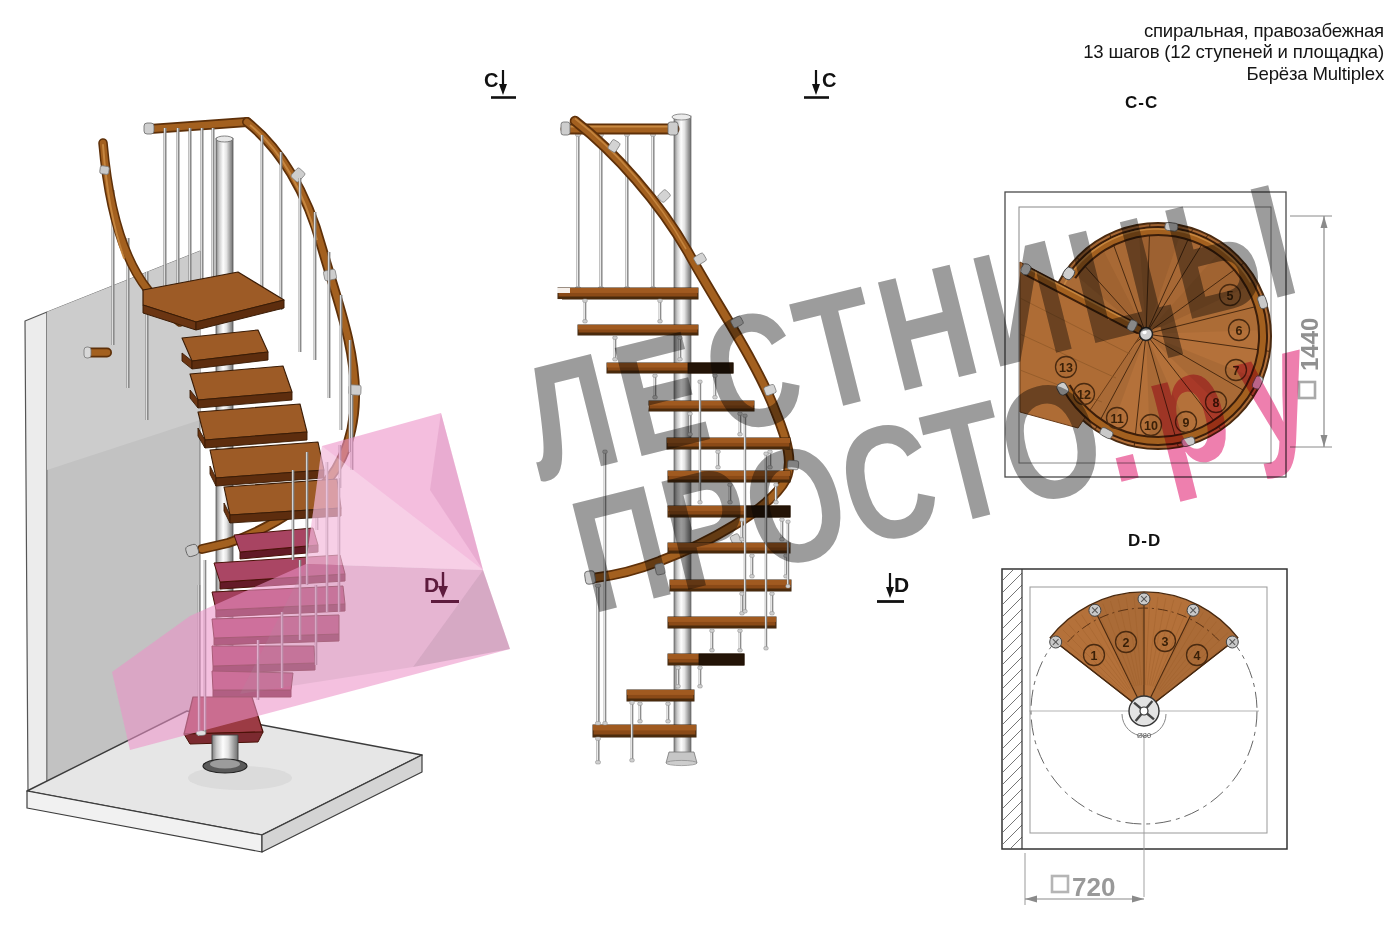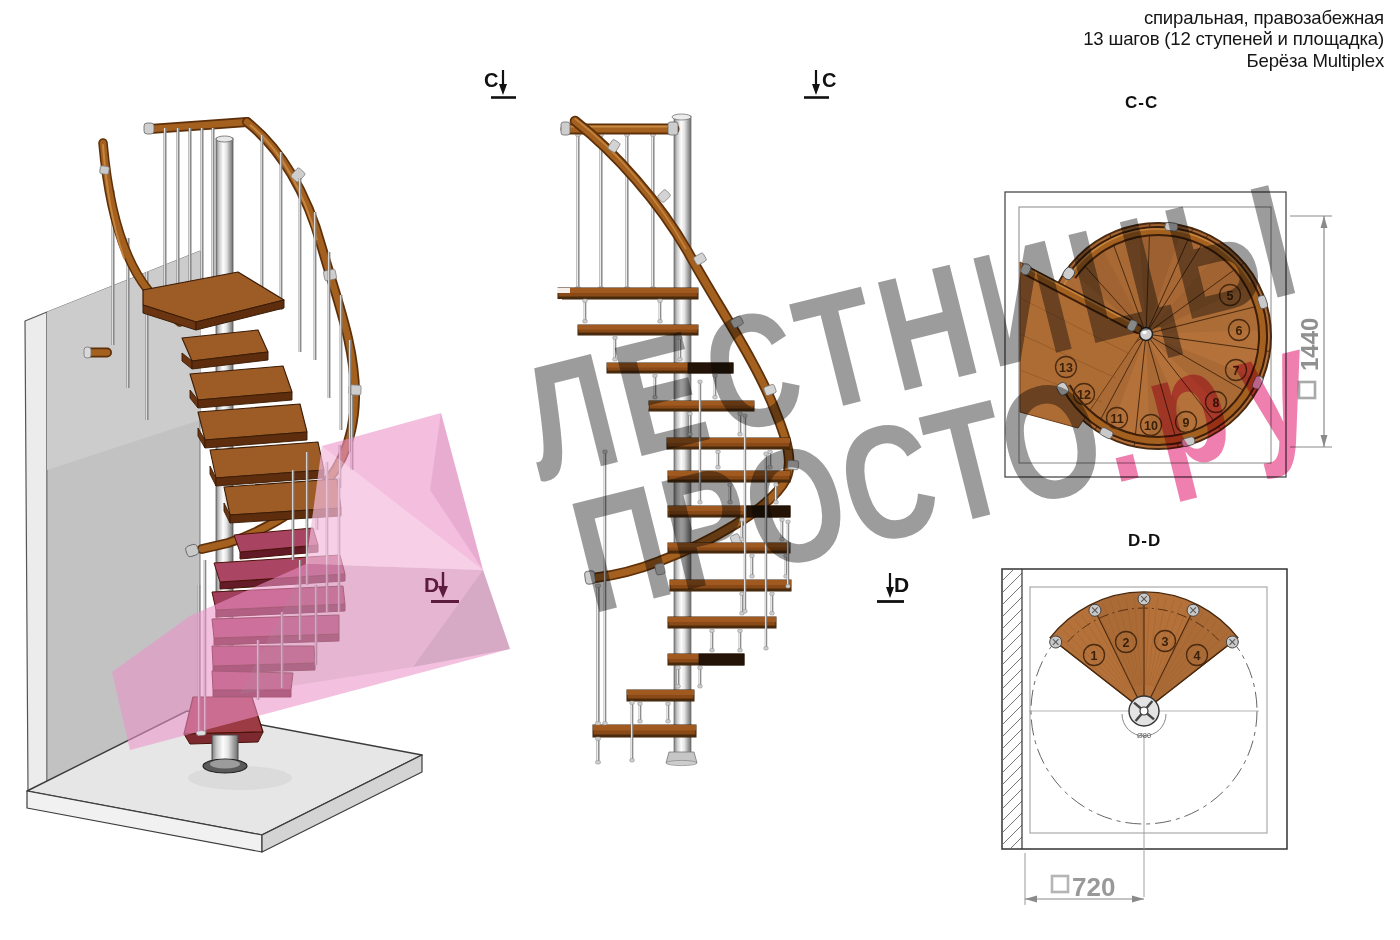--- a/index.html
+++ b/index.html
@@ -1,18 +1,18 @@
 <!DOCTYPE html>
 <html><head><meta charset="utf-8">
 <style>
 html,body{margin:0;padding:0;background:#fff;}
 body{width:1400px;height:940px;font-family:"Liberation Sans",sans-serif;overflow:hidden;}
 #page{position:relative;width:1400px;height:940px;background:#fff;}
 #art{position:absolute;left:0;top:0;}
-.hdr{position:absolute;right:16px;top:7px;text-align:right;font-size:18.6px;line-height:21.4px;color:#151515;letter-spacing:-0.2px;}
+.hdr{position:absolute;right:16px;top:20px;text-align:right;font-size:18.6px;line-height:21.4px;color:#151515;letter-spacing:-0.2px;}
 .wm{position:absolute;left:510px;top:359px;transform:rotate(-14deg);transform-origin:0 0;
  mix-blend-mode:multiply;color:#9c9c9c;font-weight:bold;font-size:161.6px;line-height:141px;
  letter-spacing:2px;white-space:nowrap;}
 .wm .in{display:inline-block;transform:scaleX(0.777);transform-origin:0 0;}
 .wm .l1{letter-spacing:10px;}
 .wm .l2{margin-left:22px;}
 .wm .ru{letter-spacing:22px;}
 .wm .ru{color:#ee7fae;}
 </style></head>
 <body>

